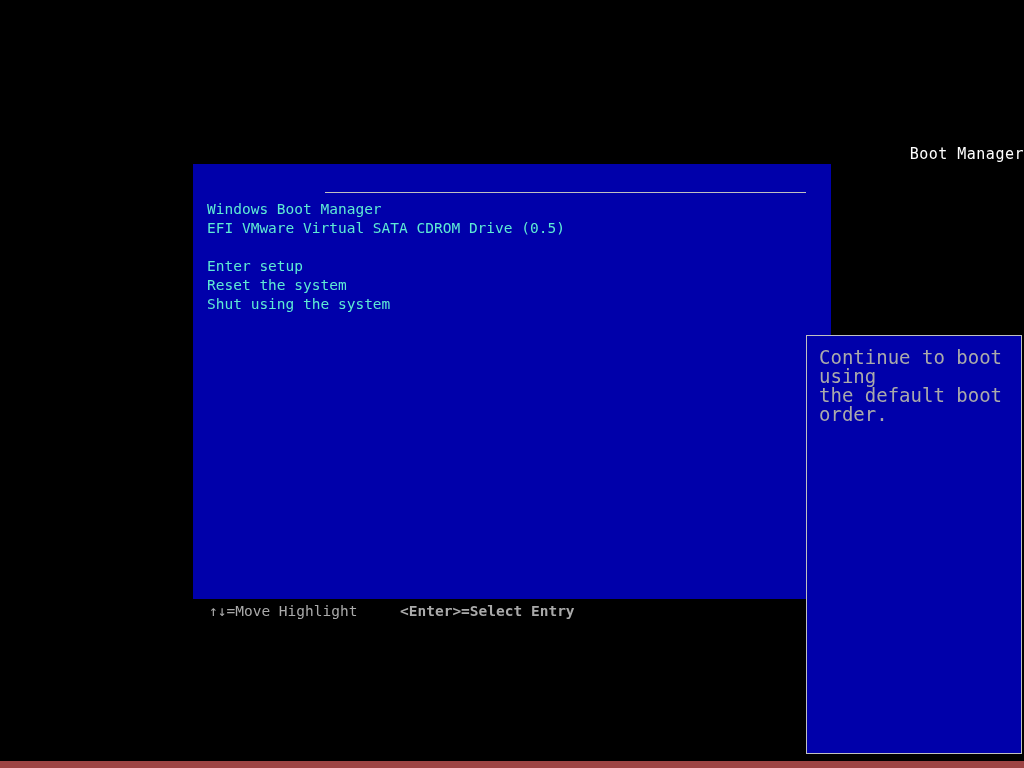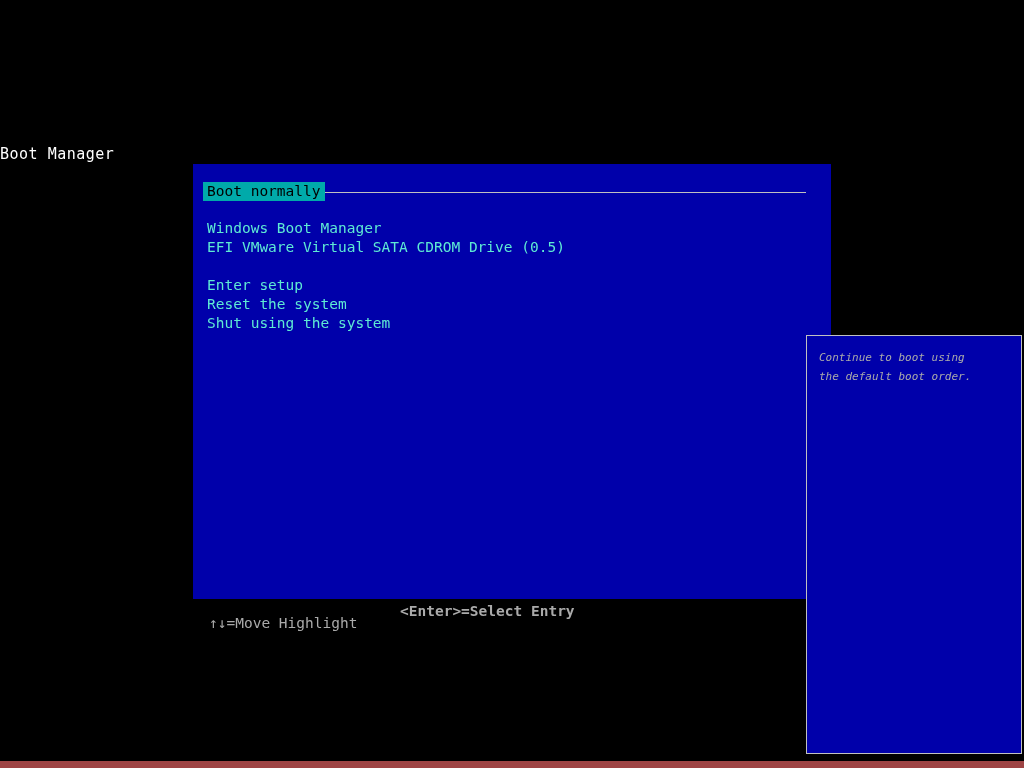--- a/index.html
+++ b/index.html
@@ -22,21 +22,21 @@
     height: 768px;
     background: #000000;
   }
 
   
   #title {
     position: absolute;
     left: 0;
     top: 145px;
     width: 1024px;
-    text-align: left;
+    text-align: right;
     color: #ffffff;
     font-size: 15px;
     line-height: 18px;
     letter-spacing: 0.5px;
     white-space: pre;
   }
 
   
   #panel {
     position: absolute;
@@ -97,43 +97,41 @@
     border: 1px solid #c0c0c0;
     box-sizing: border-box;
     background: #0000aa;
   }
   #desc-text {
     position: absolute;
     left: 12px;
     top: 12px;
     width: 190px;
     color: #aaaaaa;
-    font-size: 11px;
+    font-size: 19px;
     line-height: 19px;
     white-space: pre-line;
-    font-style: italic;
   }
 
   
   #footer {
     position: absolute;
     left: 193px;
     top: 601px;
     width: 640px;
     height: 20px;
     color: #aaaaaa;
     font-size: 14.5px;
     line-height: 20px;
     white-space: pre;
   }
   #hint-move {
     position: absolute;
     left: 16px;
     top: 0;
-    margin-top: 12px;
   }
   #hint-select {
     position: absolute;
     left: 207px;
     top: 0;
     font-weight: bold;
   }
 
   
   #bottom-band {
@@ -150,21 +148,20 @@
 
 <div id="screen">
 
   <div id="title">Boot Manager</div>
 
   <div id="panel">
 
     <div id="connector" style="left: 131.5px; width: 481.5px; top: 28px;"></div>
 
     <div id="menu">
-        <div id="selected-wrap"><div class="menu-row selected">Boot normally</div></div>
         <div class="menu-row spacer">&nbsp;</div>
         <div class="menu-row">Windows Boot Manager</div>
         <div class="menu-row">EFI VMware Virtual SATA CDROM Drive (0.5)</div>
         <div class="menu-row spacer">&nbsp;</div>
         <div class="menu-row">Enter setup</div>
         <div class="menu-row">Reset the system</div>
         <div class="menu-row">Shut using the system</div>
       </div>
 
     <div id="desc-box">

